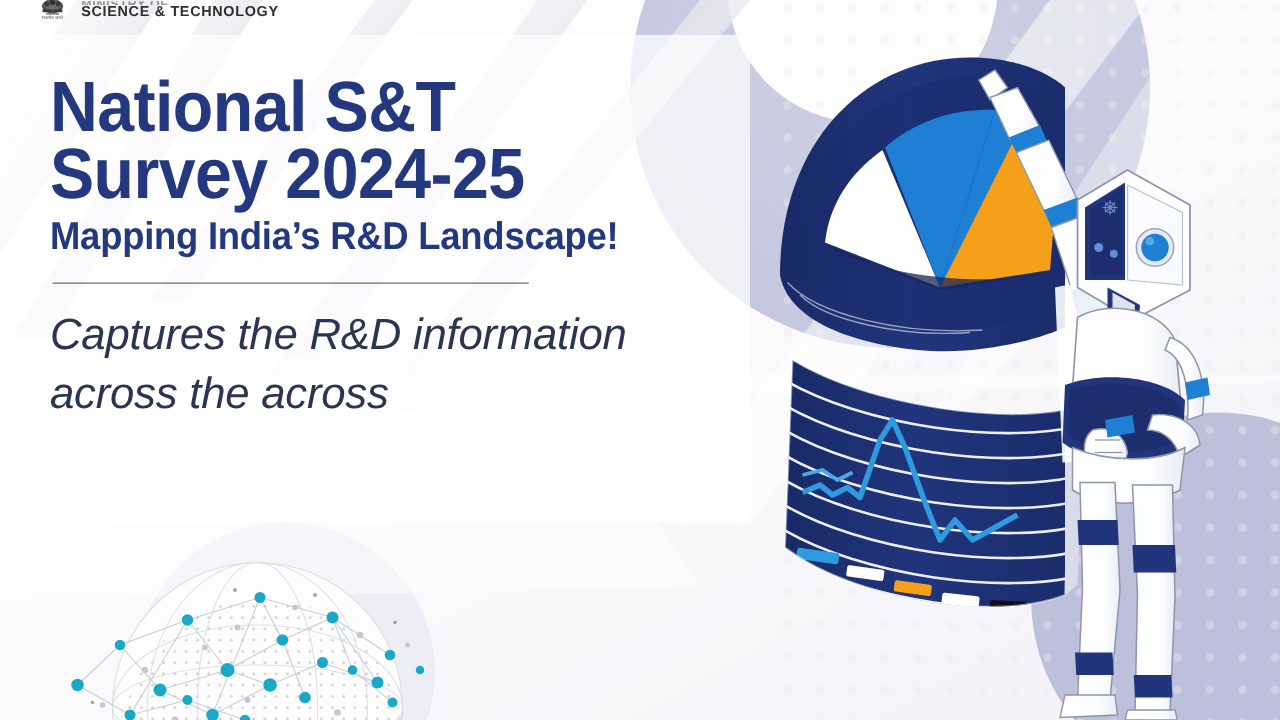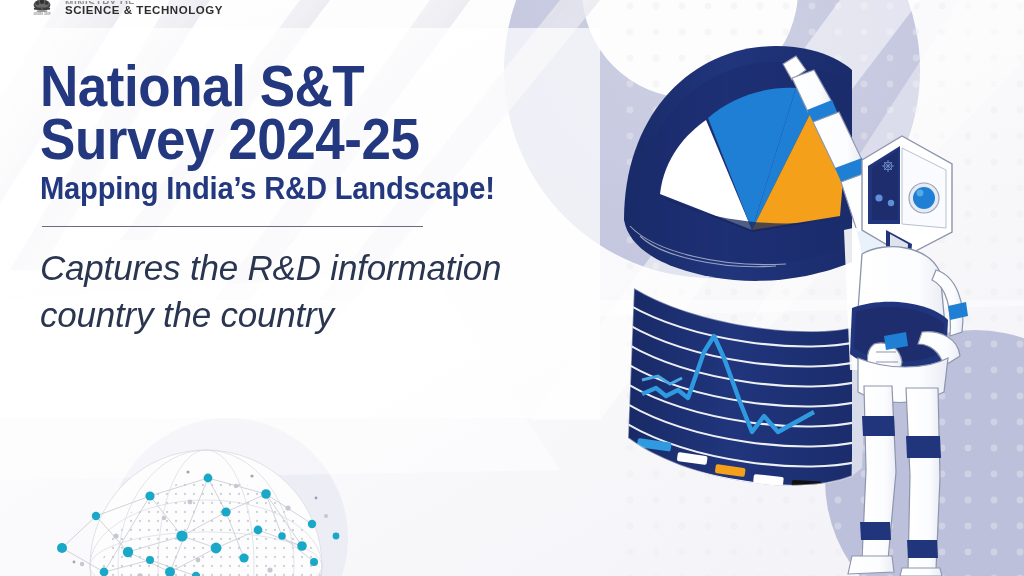--- a/index.html
+++ b/index.html
@@ -154,21 +154,21 @@
 
   <div class="textblock">
     <h1 class="title">
       <span>National S&amp;T</span>
       <span class="l2">Survey 2024-25</span>
     </h1>
     <div class="subtitle">Mapping India’s R&amp;D Landscape!</div>
     <div class="divider"></div>
     <div class="bodytext">
       <span>Captures the R&amp;D information</span>
-      <span>country the country</span>
+      <span>across the across</span>
     </div>
   </div>
 
   <svg class="globe" viewBox="0 0 330 156">
     <defs>
       <clipPath id="gclip">
           <rect x="0" y="0" width="330" height="156"></rect>
         </clipPath>
       <pattern id="gdots" width="9" height="9" patternUnits="userSpaceOnUse">
         <circle cx="2" cy="2" r="1.15" fill="#c9ccd3"></circle>

